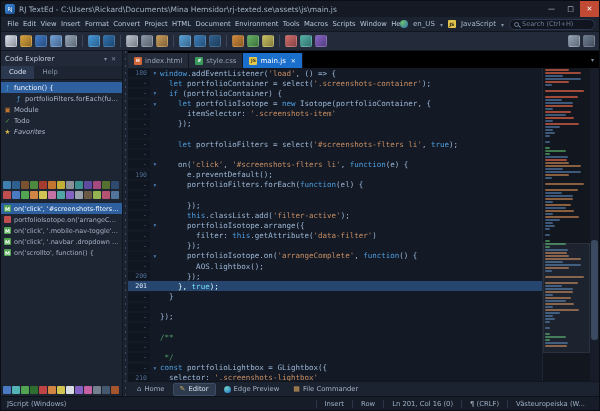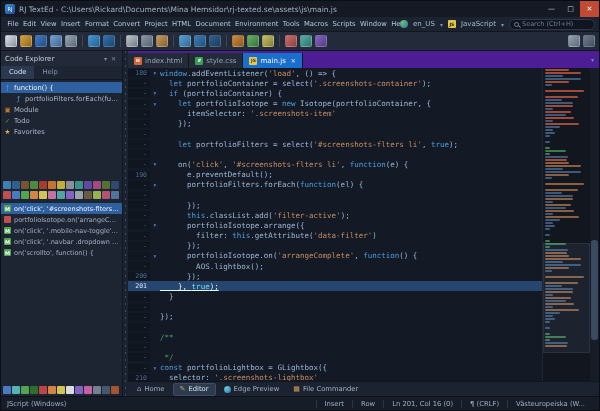--- a/index.html
+++ b/index.html
@@ -60,42 +60,42 @@
   .res-marker { width:7px; height:7px; border-radius:1px; font-size:5px; color:#fff; display:flex; align-items:center; justify-content:center; flex:0 0 auto; font-weight:bold; }
   .res-text { overflow:hidden; text-overflow:ellipsis; }
   .sb-spacer { flex:1; }
   .bottom-palette { padding-bottom:2px; }
 
   
   .splitter { width:5px; background:#1c2330; background-image:repeating-linear-gradient(180deg,#3a4a60 0 2px,transparent 2px 7px); background-size:1px 100%; background-position:center; background-repeat:no-repeat; flex:0 0 auto; }
 
   
   .editorcol { flex:1; display:flex; flex-direction:column; min-width:0; min-height:0; }
-  .tabbar { height:17px; background:#4c1d95; display:flex; align-items:flex-end; flex:0 0 auto;justify-content:flex-end; }
+  .tabbar { height:17px; background:#000000; display:flex; align-items:flex-end; flex:0 0 auto;justify-content:flex-end; }
   .dtab { height:15px; display:flex; align-items:center; gap:3px; padding:0 6px; font-size:7px; color:#93a3b5; background:#242b38; border-right:1px solid #11161f; white-space:nowrap; }
   .dtab.active { background:#1a6ecc; color:#fff; }
   .ficon { width:8px; height:8px; border-radius:1px; font-size:4.5px; font-weight:bold; display:flex; align-items:center; justify-content:center; flex:0 0 auto; }
   .ficon-html { background:#d1663a; color:#fff; } .ficon-html::after{ content:"H"; }
   .ficon-css  { background:#3a9a5a; color:#fff; } .ficon-css::after{ content:"#"; }
   .ficon-js   { background:#e8c84a; color:#332; } .ficon-js::after{ content:"JS"; }
   .tab-close::after { content:"✕"; font-size:6px; color:#e8f0fa; margin-left:2px; }
   .tab-listbtn { margin-left:auto; align-self:center; font-size:6px; color:#7d8da2; padding:0 5px; }
 
   
   .editor { flex:1; display:flex; min-height:0; background:#131a26; }
   .codewrap { flex:1; overflow:hidden; }
   .row { height:10.16px; display:flex; align-items:center; }
   .row.current { background:#27466f; }
   .gut { width:22px; text-align:right; padding-right:3px; font-family:"DejaVu Sans Mono",monospace; font-size:6.5px; color:#4e6d94; flex:0 0 auto; }
   .row:not(.current) .gut { background:#10161f; }
   .row.current .gut { color:#d8e6f8; }
   .fold { width:10px; text-align:center; font-size:5.5px; color:#4b7cb8; flex:0 0 auto; }
   .fold.folded::after { content:"▾"; }
   .ctext { font-family:"DejaVu Sans Mono",monospace; font-size:7.5px; color:#9db7d6; white-space:pre; overflow:hidden; flex:1; }
-  .row.current .ctext { filter:brightness(1.45);text-decoration:underline; }
+  .row.current .ctext { filter:brightness(1.45); }
   .kw  { color:#4f9fe0; }
   .str { color:#c98e62; }
   .cmt { color:#4f9a62; }
 
   
   .minimap { width:48px; background:#11161f; border-left:1px solid #1e2734; position:relative; overflow:hidden; padding:1px 2px; flex:0 0 auto; }
   .mm-line { height:2px; margin-bottom:1px; border-radius:1px; }
   .mm-view { position:absolute; left:0; right:0; top:56%; height:35%; background:rgba(130,160,200,0.10); border:1px solid rgba(200,220,250,0.08); }
   .vscroll { width:9px; background:#161c28; position:relative; flex:0 0 auto; }
   .vthumb { position:absolute; left:1px; right:1px; top:55%; height:32%; background:#3a4a60; border-radius:3px; }
@@ -217,21 +217,21 @@
           <div class="tree-row">
             <span class="ti" style="color: rgb(194, 117, 47);">▣</span>
             <span style="overflow: hidden; text-overflow: ellipsis;">Module</span>
           </div>
           <div class="tree-row">
             <span class="ti" style="color: rgb(82, 164, 82);">✓</span>
             <span style="overflow: hidden; text-overflow: ellipsis;">Todo</span>
           </div>
           <div class="tree-row">
             <span class="ti" style="color: rgb(210, 178, 74);">★</span>
-            <span style="overflow: hidden; text-overflow: ellipsis;">Favorites</span>
+            <span style="overflow: hidden; text-overflow: ellipsis; font-style: italic;">Favorites</span>
           </div>
         </div>
       <div class="palette">
           <span class="pal-sq" style="background: rgb(63, 127, 174);"></span>
           <span class="pal-sq" style="background: rgb(46, 95, 142);"></span>
           <span class="pal-sq" style="background: rgb(122, 82, 50);"></span>
           <span class="pal-sq" style="background: rgb(78, 138, 62);"></span>
           <span class="pal-sq" style="background: rgb(165, 60, 46);"></span>
           <span class="pal-sq" style="background: rgb(194, 117, 47);"></span>
           <span class="pal-sq" style="background: rgb(196, 174, 58);"></span>

